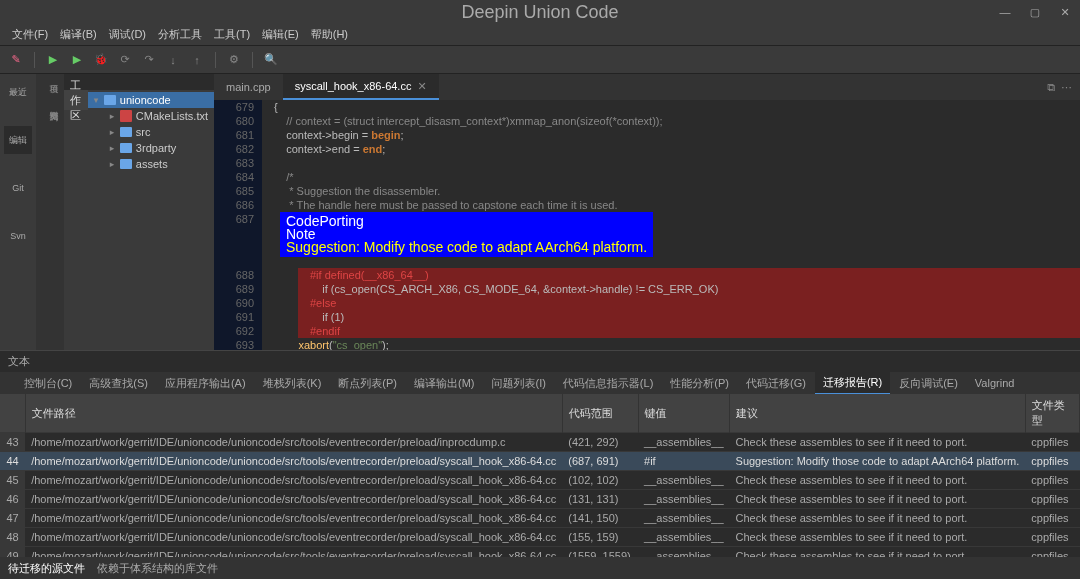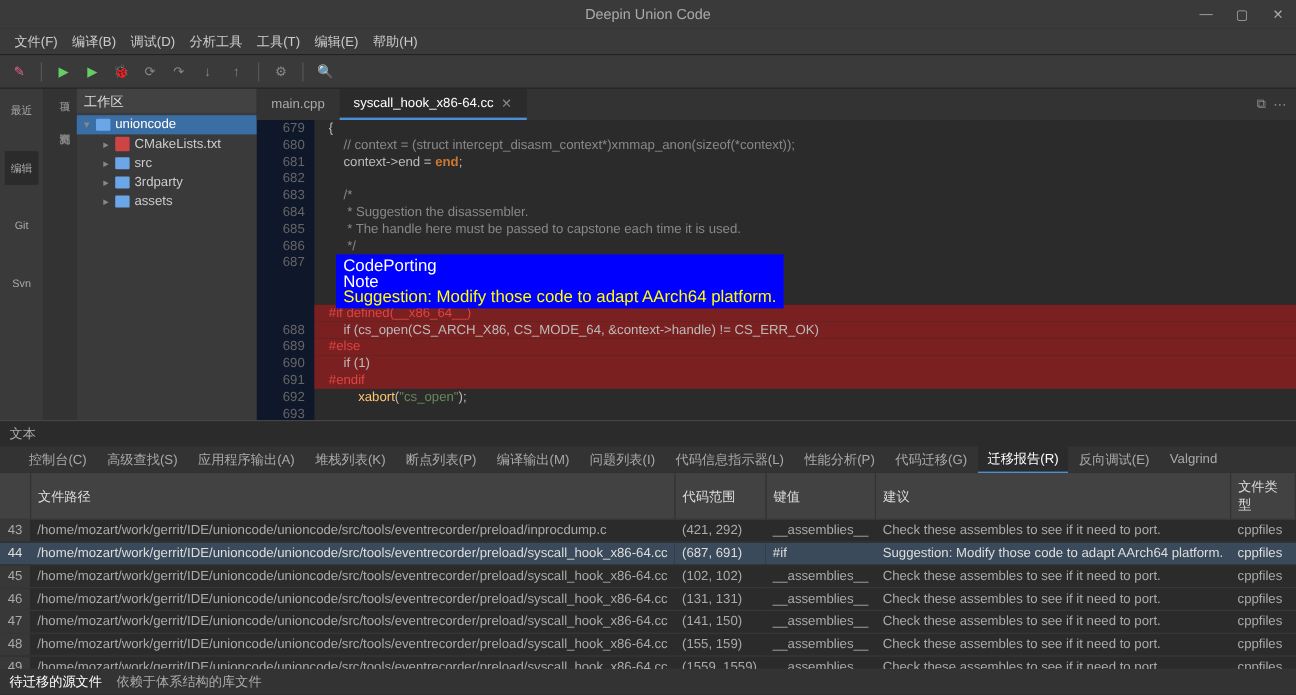--- a/index.html
+++ b/index.html
@@ -1,38 +1,38 @@
 <!DOCTYPE html>
 <html><head>
 <meta charset="utf-8">
 <style>
 * { margin: 0; padding: 0; box-sizing: border-box; font-family: "Microsoft YaHei", sans-serif; }
 body { background: #2b2b2b; color: #aaa; font-size: 11px; overflow: hidden; width: 1080px; height: 579px; }
 
 .titlebar { height: 24px; background: #3a3a3a; display: flex; align-items: center; justify-content: center; position: relative; }
-.titlebar-title { color: #aaa; font-size: 12px; }
+.titlebar-title { color: #aaa; font-size: 18px; }
 .window-controls { position: absolute; right: 0; display: flex; }
 .window-btn { width: 30px; height: 24px; display: flex; align-items: center; justify-content: center; color: #aaa; cursor: pointer; }
 
 .menubar { height: 22px; background: #3a3a3a; display: flex; align-items: center; padding-left: 6px; border-bottom: 1px solid #222; }
 .menu-item { padding: 0 6px; color: #ccc; cursor: pointer; font-size: 11px; }
 
 .toolbar { height: 28px; background: #3a3a3a; display: flex; align-items: center; padding-left: 6px; gap: 4px; border-bottom: 1px solid #222; }
 .toolbar-btn { width: 20px; height: 20px; display: flex; align-items: center; justify-content: center; color: #888; cursor: pointer; }
 .toolbar-sep { width: 1px; height: 16px; background: #555; margin: 0 4px; }
 
 .main-area { display: flex; height: 276px; }
 .activity-bar { width: 36px; background: #3a3a3a; display: flex; flex-direction: column; align-items: center; padding-top: 4px; gap: 20px; }
 .activity-icon { width: 28px; height: 28px; display: flex; align-items: center; justify-content: center; color: #aaa; cursor: pointer; font-size: 9px; text-align: center; }
 .activity-icon.active { background: #2b2b2b; }
 
 .secondary-bar { width: 28px; background: #333; display: flex; flex-direction: column; align-items: center; padding-top: 4px; gap: 6px; }
 .sec-icon { width: 20px; height: 20px; color: #888; font-size: 9px; writing-mode: vertical-rl; }
 
-.sidebar { width: 150px; background: #3a3a3a; display: flex; flex-direction: column; }
+.sidebar { width: 150px; background: #3a3a3a; display: flex; flex-direction: row; margin-top: 16px; }
 .sidebar-header { height: 20px; background: #424242; color: #ddd; padding-left: 6px; display: flex; align-items: center; font-size: 11px; }
 .tree { flex: 1; padding: 2px 0; }
 .tree-node { display: flex; align-items: center; padding: 2px 6px; cursor: pointer; color: #ccc; font-size: 11px; }
 .tree-node.selected { background: #3a6ea5; color: #fff; }
 .tree-node.child { padding-left: 22px; }
 .tree-arrow { width: 10px; color: #888; font-size: 9px; }
 .folder-icon { width: 12px; height: 10px; background: #6aa6e8; margin-right: 4px; border-radius: 1px; }
 .file-icon-cm { width: 12px; height: 12px; background: #c44; margin-right: 4px; border-radius: 1px; }
 
 .editor-area { flex: 1; display: flex; flex-direction: column; background: #2b2b2b; }
@@ -46,21 +46,21 @@
 .gutter { width: 48px; background: #0f172a; text-align: right; padding-right: 8px; color: #666; }
 .gutter-line { height: 14px; line-height: 14px; }
 .code-content { flex: 1; position: relative; }
 .code-line { height: 14px; line-height: 14px; padding-left: 12px; white-space: pre; color: #bbb; }
 .code-line .kw { color: #cc7832; font-weight: bold; }
 .code-line .comment { color: #888; }
 .code-line .func { color: #ffc66d; }
 .code-line .str { color: #6a8759; }
 .popup-box { position: absolute; left: 18px; top: 112px; background: #0000ff; color: #fff; padding: 3px 6px; font-size: 14px; line-height: 13px; }
 .popup-box .suggest { color: #ff0; }
-.red-block { background: #7a2020; }
+.red-block { background: #7a2020; margin-left: 36px; }
 .red-text { color: #d44; }
 
 .bottom-panel { height: 229px; display: flex; flex-direction: column; background: #2b2b2b; border-top: 1px solid #444; }
 .bottom-text-label { padding: 3px 8px; color: #aaa; font-size: 11px; }
 .bottom-tabs { height: 22px; display: flex; align-items: center; padding-left: 16px; gap: 1px; background: #333; }
 .btab { padding: 3px 8px; color: #aaa; cursor: pointer; font-size: 11px; }
 .btab.active { background: #2b2b2b; color: #fff; border-bottom: 2px solid #4a90d9; }
 
 .table-area { flex: 1; overflow: auto; }
 .data-table { width: 100%; border-collapse: collapse; font-size: 11px; }
@@ -204,20 +204,21 @@
           <div class="gutter-line">693</div>
         </div>
       <div class="code-content" id="codelines">
         <div class="popup-box">
           <div>CodePorting</div>
           <div>Note</div>
           <div class="suggest">Suggestion: Modify those code to adapt AArch64 platform.</div>
         </div>
       <div class="code-line"><span>{</span></div>
           <div class="code-line"><span class="comment">    // context = (struct intercept_disasm_context*)xmmap_anon(sizeof(*context));</span></div>
+          <div class="code-line">    context-&gt;begin = <span class="kw">begin</span>;</div>
           <div class="code-line">    context-&gt;end = <span class="kw">end</span>;</div>
           <div class="code-line"><span></span></div>
           <div class="code-line"><span class="comment">    /*</span></div>
           <div class="code-line"><span class="comment">     * Suggestion the disassembler.</span></div>
           <div class="code-line"><span class="comment">     * The handle here must be passed to capstone each time it is used.</span></div>
           <div class="code-line"><span class="comment">     */</span></div>
           <div class="code-line"></div>
           <div class="code-line"></div>
           <div class="code-line"></div>
           <div class="code-line red-block"><span class="red-text">#if defined(__x86_64__)</span></div>

